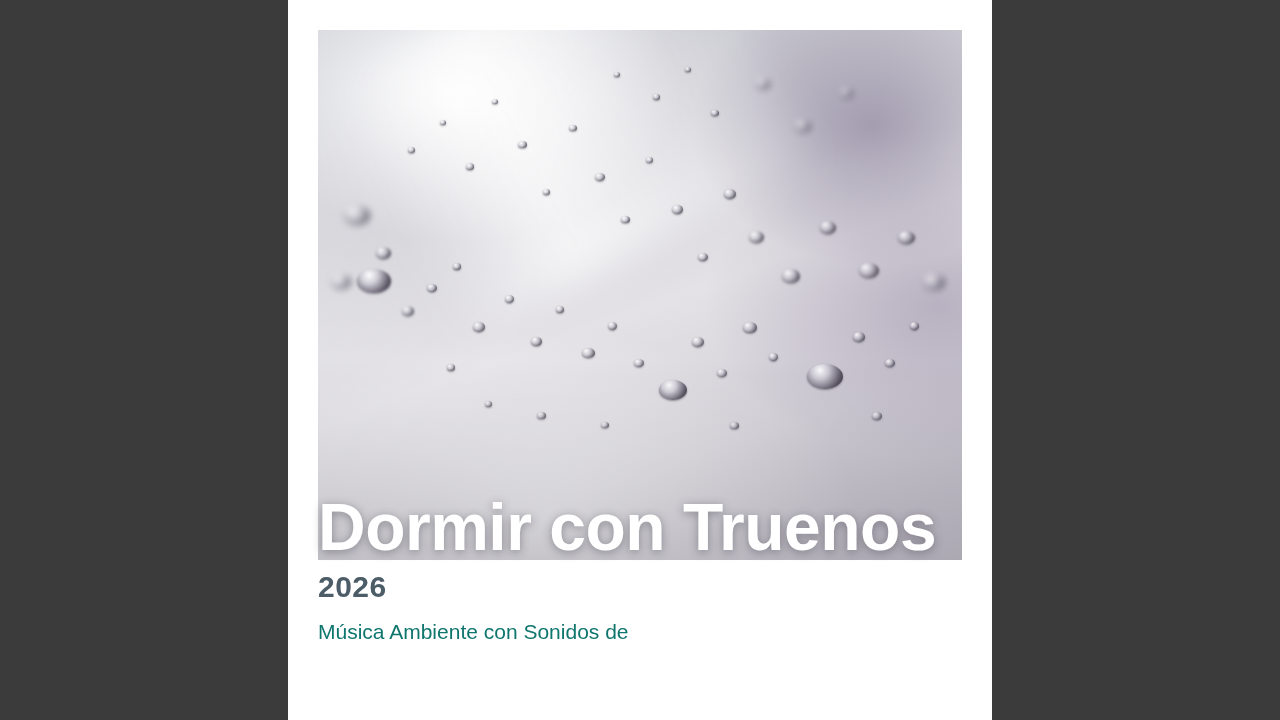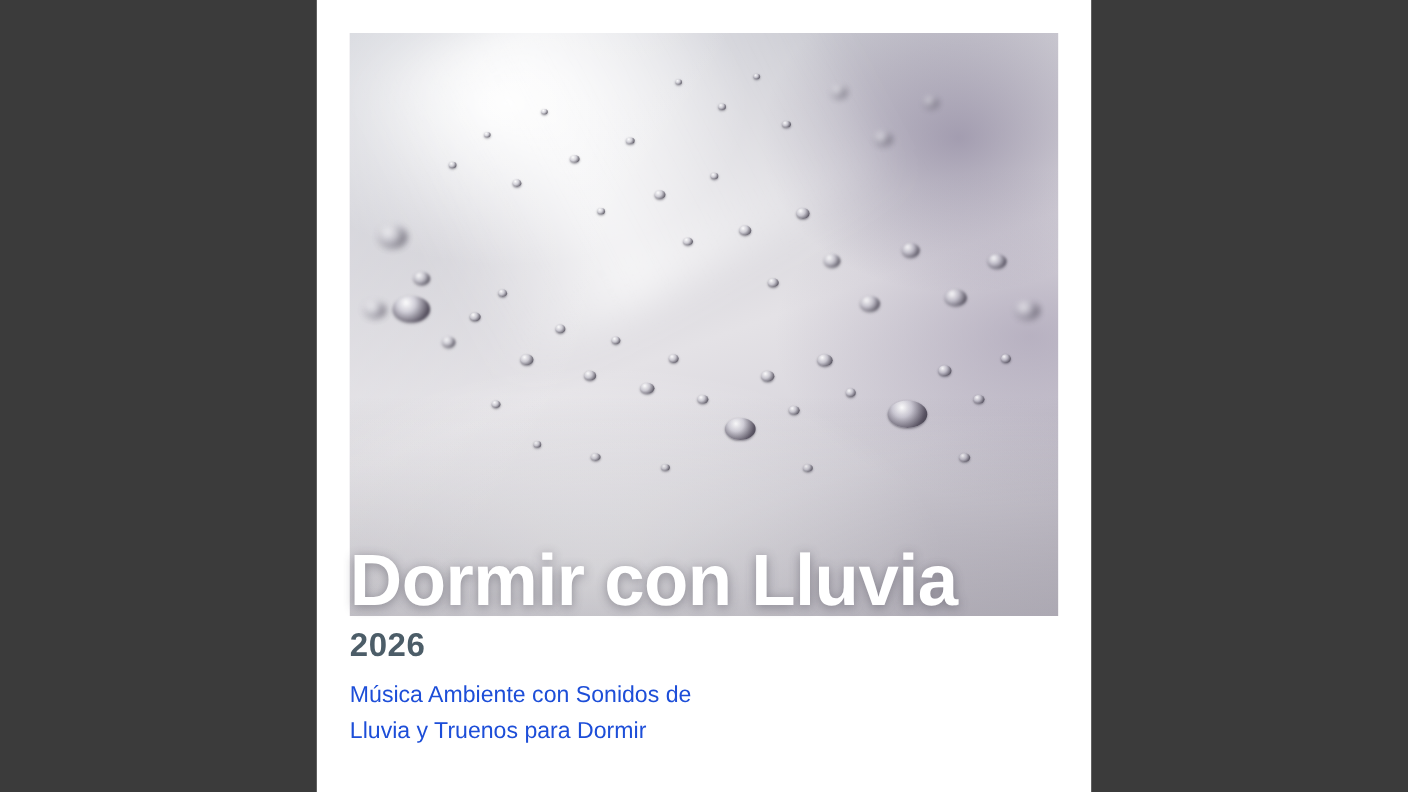--- a/index.html
+++ b/index.html
@@ -126,21 +126,21 @@
     color: #4c5d68;
     font-size: 30px;
     font-weight: 700;
     letter-spacing: 0.5px;
   }
   .subtitle {
     position: absolute;
     left: 30px;
     top: 616px;
     width: 600px;
-    color: #1d4ed8;
+    color: #0f766e;
     font-size: 21px;
     font-weight: 400;
     line-height: 1.55;
   }
   .subtitle-line { display: block; }
 </style>
 </head>
 <body>
 
 <div class="viewport">
@@ -212,23 +212,22 @@
         <span class="drop" style="left:26%;top:70%;width:7px;height:6px;"></span>
         <span class="drop" style="left:34%;top:72%;width:9px;height:7px;"></span>
         <span class="drop" style="left:44%;top:74%;width:8px;height:6px;"></span>
         <span class="drop" style="left:64%;top:74%;width:9px;height:7px;"></span>
         <span class="drop" style="left:86%;top:72%;width:10px;height:8px;"></span>
       </div>
 
       <div class="photo-shade"></div>
     </div>
 
-    <div class="album-title">Dormir con Lluvia</div>
+    <div class="album-title">Dormir con Truenos</div>
 
     <div class="year">2026</div>
 
     <div class="subtitle">
       <span class="subtitle-line">Música Ambiente con Sonidos de</span>
-      <span class="subtitle-line">Lluvia y Truenos para Dormir</span>
     </div>
 
   </div>
 </div>
 
 </body></html>

